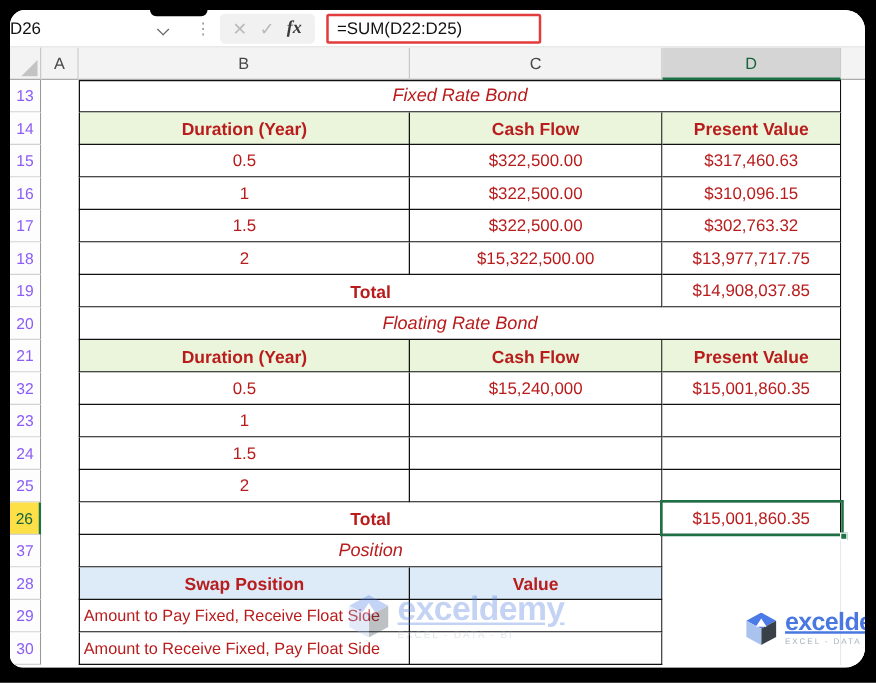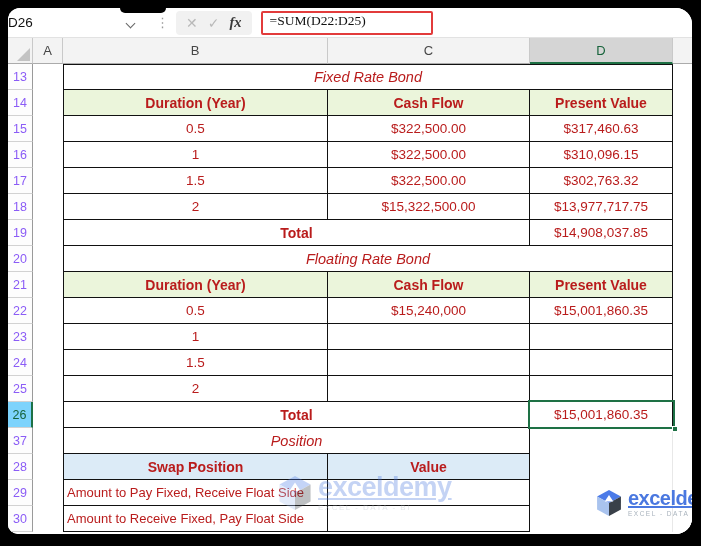--- a/index.html
+++ b/index.html
@@ -17,23 +17,23 @@
              font-size:13.5px; color:#111; position:relative; }
   .namebox .chev { position:absolute; right:14px; top:10px; width:7px; height:7px;
                    border-right:1.7px solid #666; border-bottom:1.7px solid #666;
                    transform:rotate(45deg); }
   .vdots { color:#9a9a9a; font-size:13px; padding:0 5px 0 8px; }
   .fxgroup { display:flex; align-items:center; gap:10px; background:#f1f1f1;
              border-radius:4px; height:24px; padding:0 10px; margin-left:2px; }
   .fxgroup .dis { color:#b9b9b9; font-size:14px; }
   .fxgroup .fx { font-family:"Liberation Serif", serif; font-style:italic;
                  font-weight:bold; font-size:14.5px; color:#3a3a3a; }
-  .fmlbox { margin-left:9px; width:172px; height:24px; display:flex; align-items:flex-start;
+  .fmlbox { margin-left:9px; width:172px; height:24px; display:flex; align-items:center;
             padding-left:7px; border:2px solid #e23b3b; border-radius:2px;
-            font-size:13.5px; color:#111; background:#fff;font-family:Liberation Serif, serif; }
+            font-size:13.5px; color:#111; background:#fff; }
 
   
   .cols { display:grid; grid-template-columns:25px 30px 265px 202px 143px 1fr;
           height:26px; background:#f3f3f3; }
   .corner { position:relative; background:#f3f3f3; border-right:1px solid #c9c9c9;
             border-bottom:1px solid #ababab; }
   .corner .tri { position:absolute; right:2px; bottom:2px; width:0; height:0;
                  border-left:13px solid transparent; border-bottom:13px solid #c3c3c3; }
   .ch { display:flex; align-items:center; justify-content:center; font-size:13px;
         color:#474747; border-right:1px solid #c9c9c9; border-bottom:1px solid #ababab;
@@ -41,21 +41,21 @@
   .ch-sel { background:#d5d5d5; color:#17633b; border-bottom:2px solid #1e7145; }
   .ch-fill { border-bottom:1px solid #ababab; background:#f3f3f3; }
 
   
   .sheetwrap { position:relative; height:470px; background:#fff; }
   .sheet { display:grid; grid-template-columns:25px 30px 265px 202px 143px 1fr;
            grid-auto-rows:26px; }
   .rh { display:flex; align-items:center; justify-content:center; font-size:12.5px;
         color:#8b5cf6; background:#fdfdfd; border-right:1px solid #9a9a9a;
         border-bottom:1px solid #d2d2d2; }
-  .rh-sel { background:#7dd3fc; border-right:2.5px solid #1e7145; color:#17633b; }
+  .rh-sel { background:#fde047; border-right:2.5px solid #1e7145; color:#17633b; }
   .ca { background:#fff; }
   .fill { background:#fff; }
 
   .c { display:flex; align-items:center; justify-content:center; background:#fff;
        font-size:13.5px; color:#b91c1c; overflow:hidden; white-space:nowrap; }
   .span3 { grid-column: span 3; }
   .span2 { grid-column: span 2; }
   .bL { border-left:1.5px solid #111; }
   .bR { border-right:1.5px solid #111; }
   .bB { border-bottom:1.5px solid #111; }
@@ -165,21 +165,21 @@
         <div class="rh">20</div>
         <div class="ca"></div>
         <div class="c span3 title bL bR bB">Floating Rate Bond</div>
         <div class="fill"></div>
         <div class="rh">21</div>
         <div class="ca"></div>
         <div class="c bL bR bB head green">Duration (Year)</div>
         <div class="c bR bB head green">Cash Flow</div>
         <div class="c bR bB head green">Present Value</div>
         <div class="fill"></div>
-        <div class="rh">22</div>
+        <div class="rh">32</div>
         <div class="ca"></div>
         <div class="c bL bR bB">0.5</div>
         <div class="c bR bB">$15,240,000</div>
         <div class="c bR bB">$15,001,860.35</div>
         <div class="fill"></div>
         <div class="rh">23</div>
         <div class="ca"></div>
         <div class="c bL bR bB">1</div>
         <div class="c bR bB"></div>
         <div class="c bR bB"></div>

